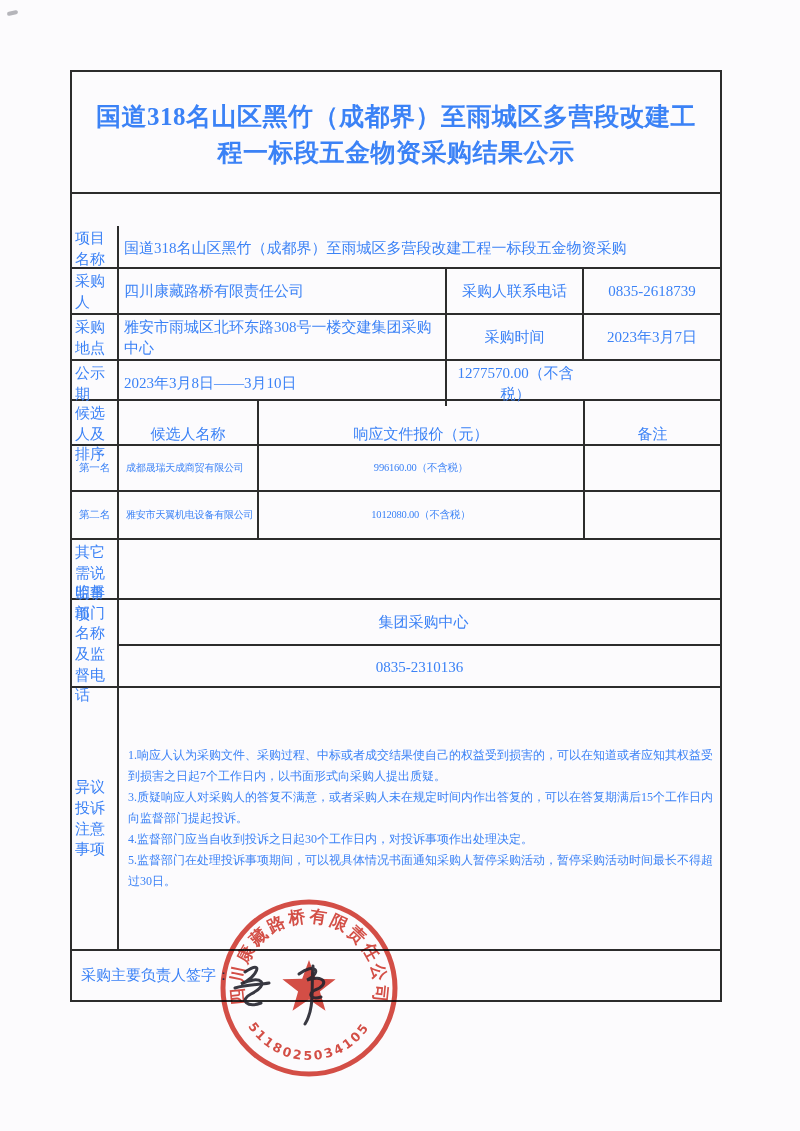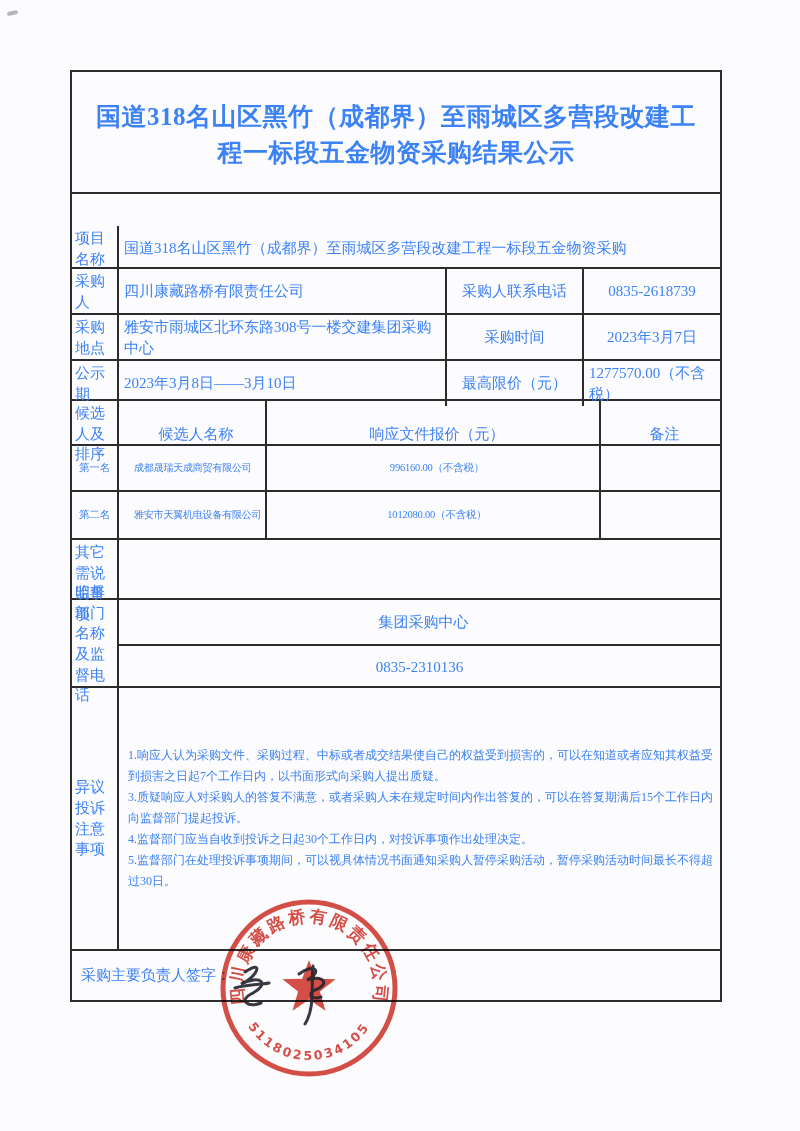--- a/index.html
+++ b/index.html
@@ -8,31 +8,31 @@
     font-family:"Liberation Serif","DejaVu Serif",serif;color:#3b82f6;overflow:hidden;
   }
   .artifact{position:absolute;left:7px;top:11px;width:11px;height:4px;background:#8f8f96;
     border-radius:2px;opacity:.65;transform:rotate(-12deg);}
   .doc-table{position:absolute;left:70px;top:70px;width:652px;border:2px solid #2c2c2c;box-sizing:border-box;}
   .row{box-sizing:border-box;border-bottom:2px solid #2c2c2c;display:grid;}
   .row:last-child{border-bottom:none;}
   .c{box-sizing:border-box;border-right:2px solid #2c2c2c;display:flex;align-items:center;
      padding:2px 5px;font-size:15px;line-height:1.38;}
   .c.last{border-right:none;}
-  .ctr{justify-content:center;text-align:left;}
+  .ctr{justify-content:center;text-align:center;}
   .lbl{padding:2px 3px;}
   
   .title-row{height:122px;display:flex;align-items:center;justify-content:center;}
   .title{font-size:25px;font-weight:bold;text-align:center;line-height:1.45;padding:6px 12px 0 12px;letter-spacing:.5px;}
   
   .info{grid-template-columns:47px 328px 137px 1fr;}
   .merge3{grid-template-columns:47px 1fr;}
   .r1{height:43px;margin-top:32px;} .r2{height:46px;} .r3{height:46px;} .r4{height:40px;}
   
-  .cand{grid-template-columns:47px 140px 326px 1fr;gap:8px;}
+  .cand{grid-template-columns:47px 140px 326px 1fr;}
   .rh{height:45px;} .rc1{height:46px;} .rc2{height:48px;} .rc3{height:46px;}
   .cand .sm{font-size:10.5px;letter-spacing:-.2px;}
   .cand .nm{font-size:10px;letter-spacing:-.2px;white-space:nowrap;padding-left:7px;}
   
   .other{grid-template-columns:47px 1fr;height:60px;}
   
   .sup{grid-template-columns:47px 1fr;grid-template-rows:46px 42px;height:88px;}
   .sup .lbl{grid-row:1/3;}
   .sup .v1{border-bottom:2px solid #2c2c2c;padding-left:13px;}
   
@@ -71,21 +71,20 @@
     <div class="row info r3">
       <div class="c lbl">采购地点</div>
       <div class="c">雅安市雨城区北环东路308号一楼交建集团采购中心</div>
       <div class="c ctr">采购时间</div>
       <div class="c last ctr">2023年3月7日</div>
     </div>
 
     <div class="row info r4">
       <div class="c lbl">公示期</div>
       <div class="c">2023年3月8日——3月10日</div>
-      <div class="c ctr">最高限价（元）</div>
       <div class="c last ctr">1277570.00（不含税）</div>
     </div>
 
     <div class="row cand rh">
       <div class="c lbl">候选人及排序</div>
       <div class="c ctr">候选人名称</div>
       <div class="c ctr">响应文件报价（元）</div>
       <div class="c last ctr">备注</div>
     </div>
 

